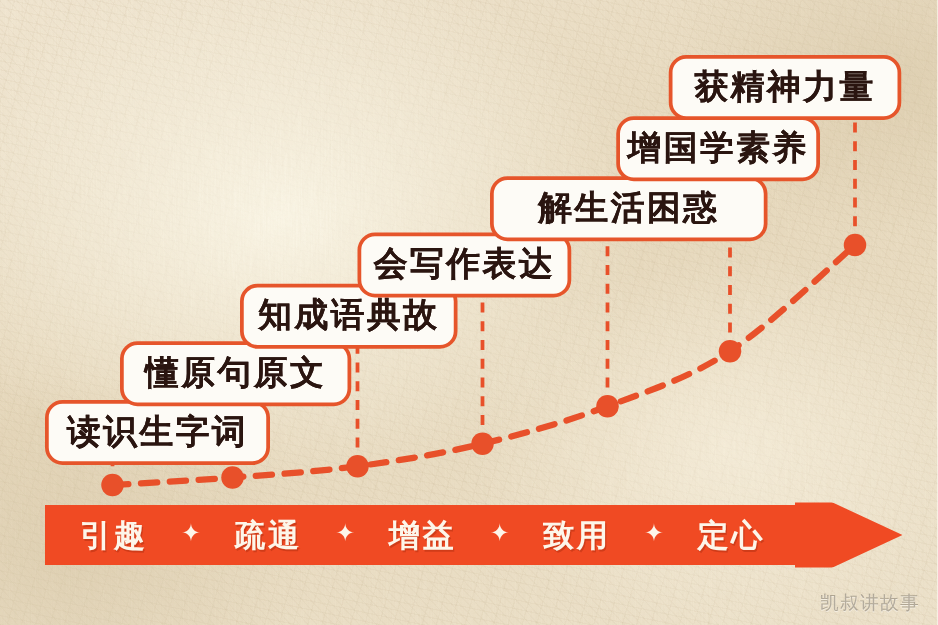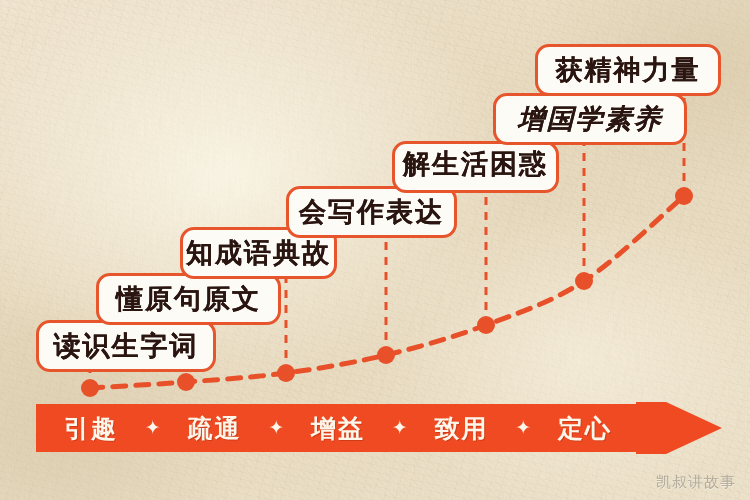--- a/index.html
+++ b/index.html
@@ -164,30 +164,30 @@
       </g>
   </svg>
 
   <div id="step-layer">
       <div class="step-box" style="left: 36px; top: 320px; width: 180px; height: 52px; z-index: 10;">
         <span class="step-text">读识生字词</span>
       </div>
       <div class="step-box" style="left: 96px; top: 273px; width: 185px; height: 52px; z-index: 11;">
         <span class="step-text">懂原句原文</span>
       </div>
-      <div class="step-box" style="left: 180px; top: 227px; width: 157px; height: 52px; z-index: 12;">
+      <div class="step-box" style="left: 192px; top: 227px; width: 174px; height: 52px; z-index: 12;">
         <span class="step-text">知成语典故</span>
       </div>
       <div class="step-box" style="left: 286px; top: 186px; width: 171px; height: 52px; z-index: 13;">
         <span class="step-text">会写作表达</span>
       </div>
-      <div class="step-box" style="left: 392px; top: 141px; width: 167px; height: 52px; z-index: 14; font-family: Liberation Mono, monospace;">
+      <div class="step-box" style="left: 392px; top: 141px; width: 222px; height: 52px; z-index: 14;">
         <span class="step-text">解生活困惑</span>
       </div>
-      <div class="step-box" style="left: 493px; top: 93px; width: 194px; height: 52px; z-index: 15; font-style: italic;">
+      <div class="step-box" style="left: 493px; top: 93px; width: 163px; height: 52px; z-index: 15;">
         <span class="step-text">增国学素养</span>
       </div>
       <div class="step-box" style="left: 535px; top: 44px; width: 186px; height: 52px; z-index: 16;">
         <span class="step-text">获精神力量</span>
       </div>
     </div>
 
   <svg id="arrow-banner" viewBox="0 0 686 52" preserveAspectRatio="none">
     <polygon points="0,2 600,2 600,-14 686,26 600,66 600,50 0,50" fill="#f04a23"></polygon>
   </svg>

